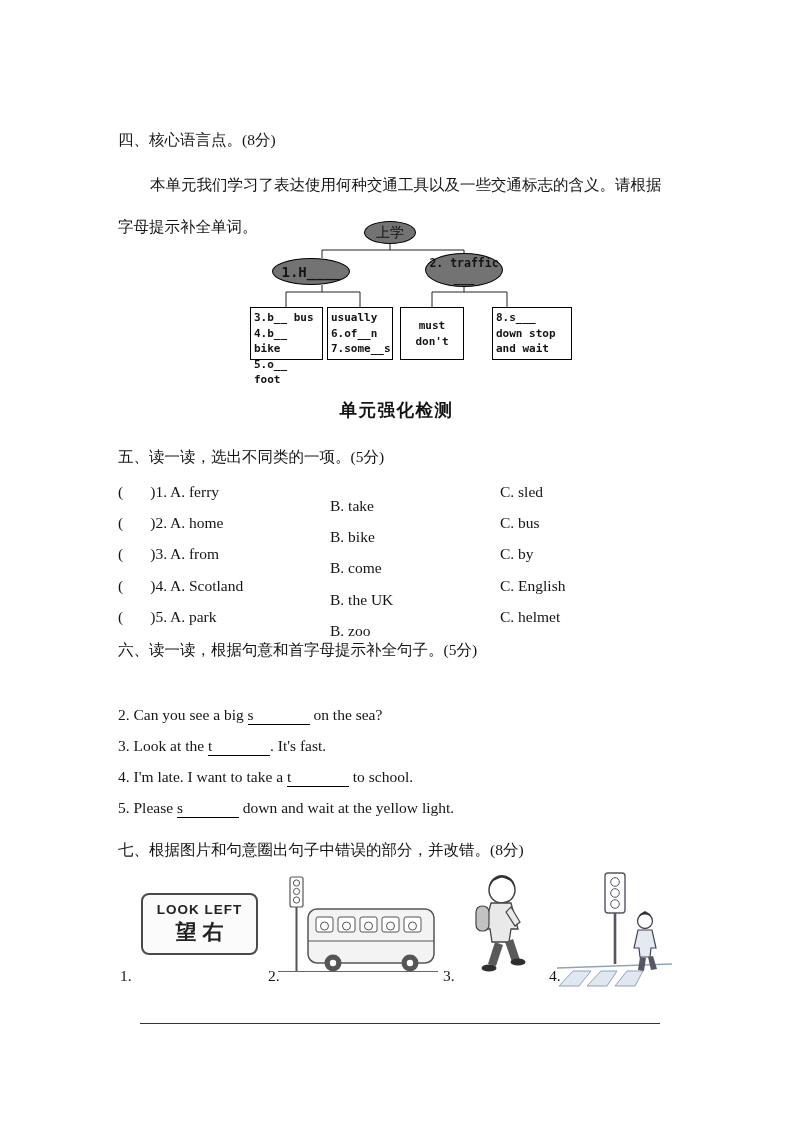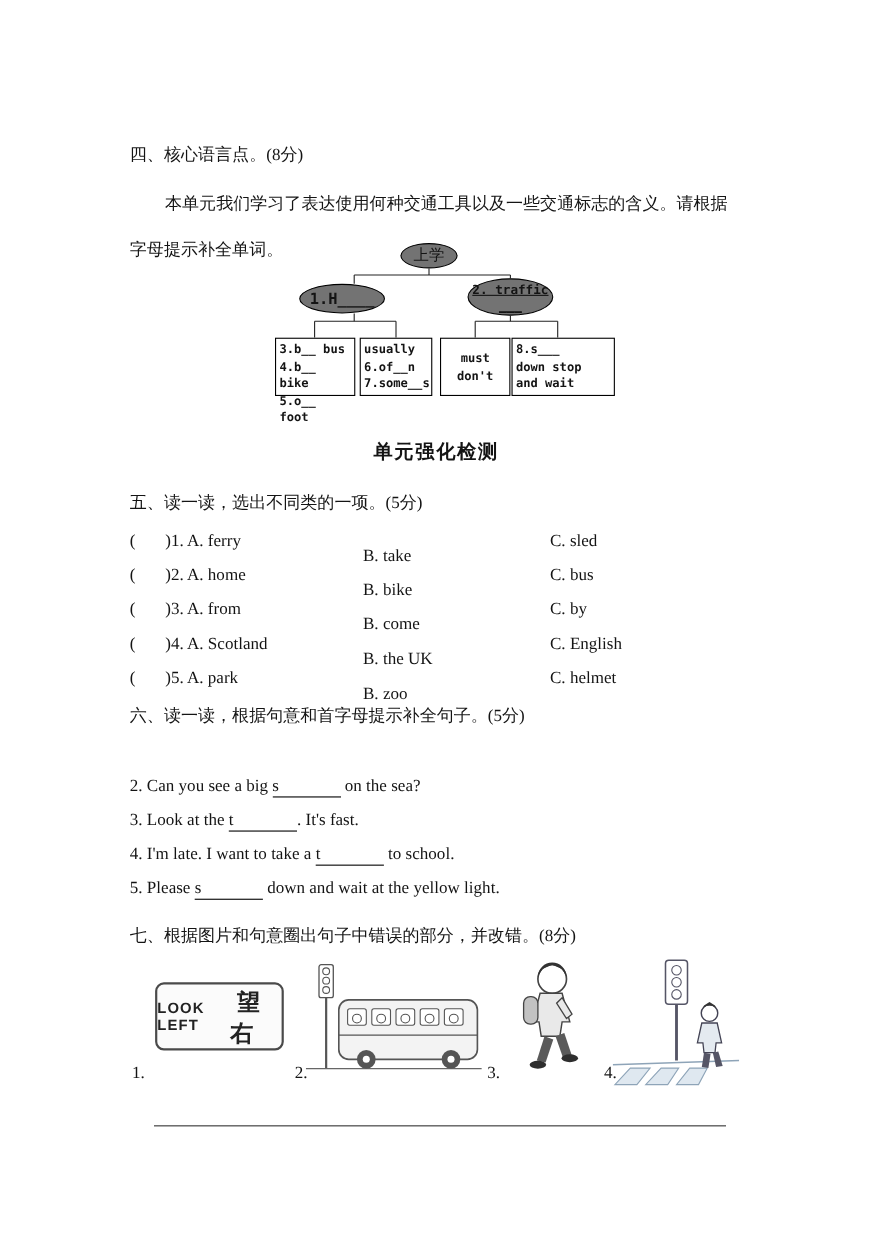--- a/index.html
+++ b/index.html
@@ -11,41 +11,41 @@
   }
   .abs { position:absolute; white-space:nowrap;margin-top:26px; }
   .mono { font-family:"DejaVu Sans Mono",monospace; font-weight:bold; }
 
   
   .diagram { position:absolute; left:0; top:218px; width:793px; height:152px; }
   .connectors { position:absolute; left:0; top:0; }
   .oval { position:absolute; border:1px solid #000; border-radius:50%; text-align:center; background:#737373; }
   .root-oval { left:364px; top:3px; width:52px; height:23px; line-height:22px; font-size:14px; }
   .left-oval { left:272px; top:40px; width:78px; height:27px; line-height:26px; font-size:14px; }
-  .right-oval { left:425px; top:35px; width:78px; height:34px; font-size:11.5px; line-height:15px; padding-top:2px;text-decoration:underline; }
+  .right-oval { left:425px; top:35px; width:78px; height:34px; font-size:11.5px; line-height:15px; padding-top:2px; }
   .dbox { position:absolute; top:89px; height:53px; border:1px solid #000; background:#fff;
           font-family:"DejaVu Sans Mono",monospace; font-weight:bold; font-size:11px;
           line-height:15.5px; padding:2px 3px; text-align:left; }
   .dbox.centered { display:flex; flex-direction:column; align-items:center; justify-content:center; text-align:center; }
 
   .center-title { left:0; top:372px; width:793px; text-align:center;
     font-family:"Liberation Sans","DejaVu Sans",sans-serif; font-weight:600; font-size:17.5px; letter-spacing:1.5px; }
 
   .row { left:118px; height:21px; }
   .row span { position:absolute; top:0; white-space:nowrap; }
   .row .n { left:0; }
   .row .a { left:52px; }
   .row .b { left:212px;margin-top:14px; }
   .row .c { left:382px; }
 
   .blank { display:inline-block; width:62px; border-bottom:1px solid #000; }
 
   .sign { position:absolute; left:141px; top:893px; width:117px; height:62px;
     border:2.5px solid #4a4a4a; border-radius:8px; background:#fbfbfb;
-    display:flex; flex-direction:row; align-items:center; justify-content:center;
+    display:flex; flex-direction:column; align-items:center; justify-content:center;
     font-family:"Liberation Sans","DejaVu Sans",sans-serif; font-weight:bold; color:#222; }
   .sign .en { font-size:13.5px; letter-spacing:1px; }
   .sign .cn { font-size:21px; letter-spacing:6px; margin-top:1px; text-indent:6px; }
 
   .imgnum { font-size:15.5px; }
   .answer-line { position:absolute; left:140px; top:1023px; width:520px; border-top:1.3px solid #333; height:0; }
 </style>
 </head>
 <body>
 
@@ -87,21 +87,21 @@
     </div>
     <div class="dbox" style="left:327px; width:66px">
       <div>usually</div>
       <div>6.of__n</div>
       <div>7.some__s</div>
     </div>
     <div class="dbox centered" style="left:400px; width:64px">
       <div>must</div>
       <div>don't</div>
     </div>
-    <div class="dbox" style="left:465px; width:94px">
+    <div class="dbox" style="left:492px; width:80px">
       <div>8.s___</div>
       <div>down stop</div>
       <div>and wait</div>
     </div>
   </div>
 
   <div class="abs center-title">单元强化检测</div>
 
   <div class="abs" style="left:118px; top:421px">五、读一读，选出不同类的一项。(5分)</div>
 

